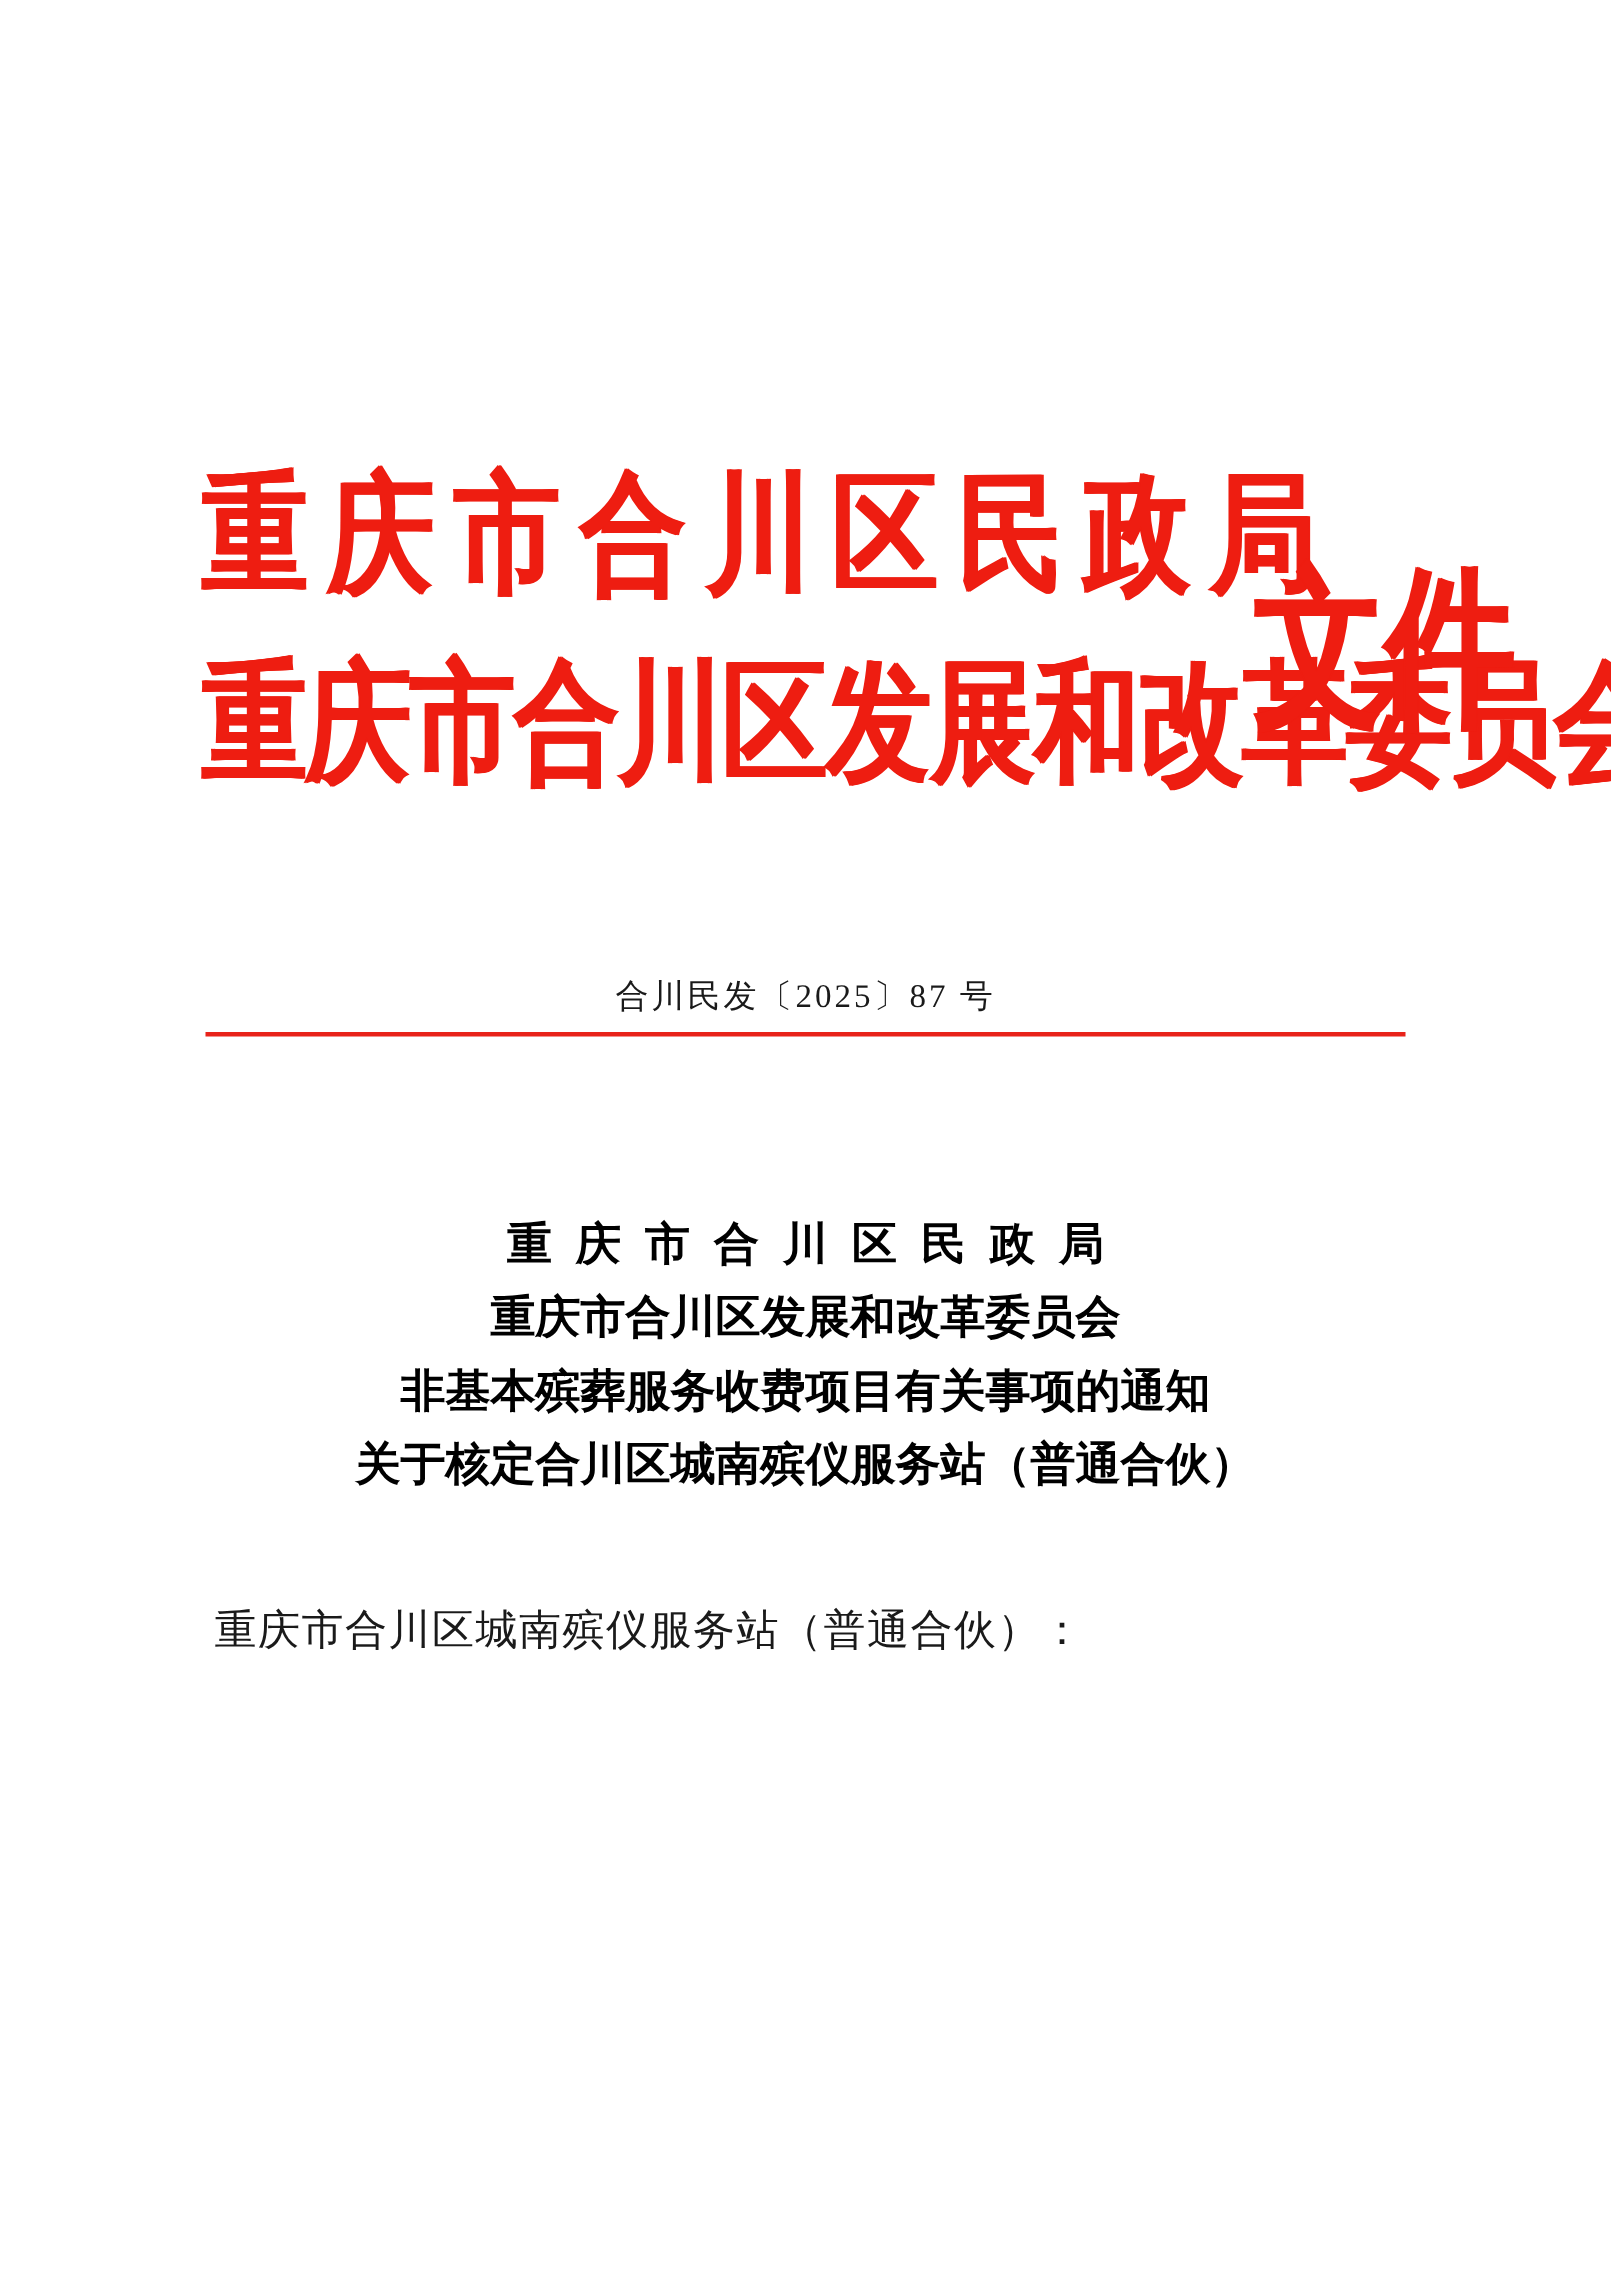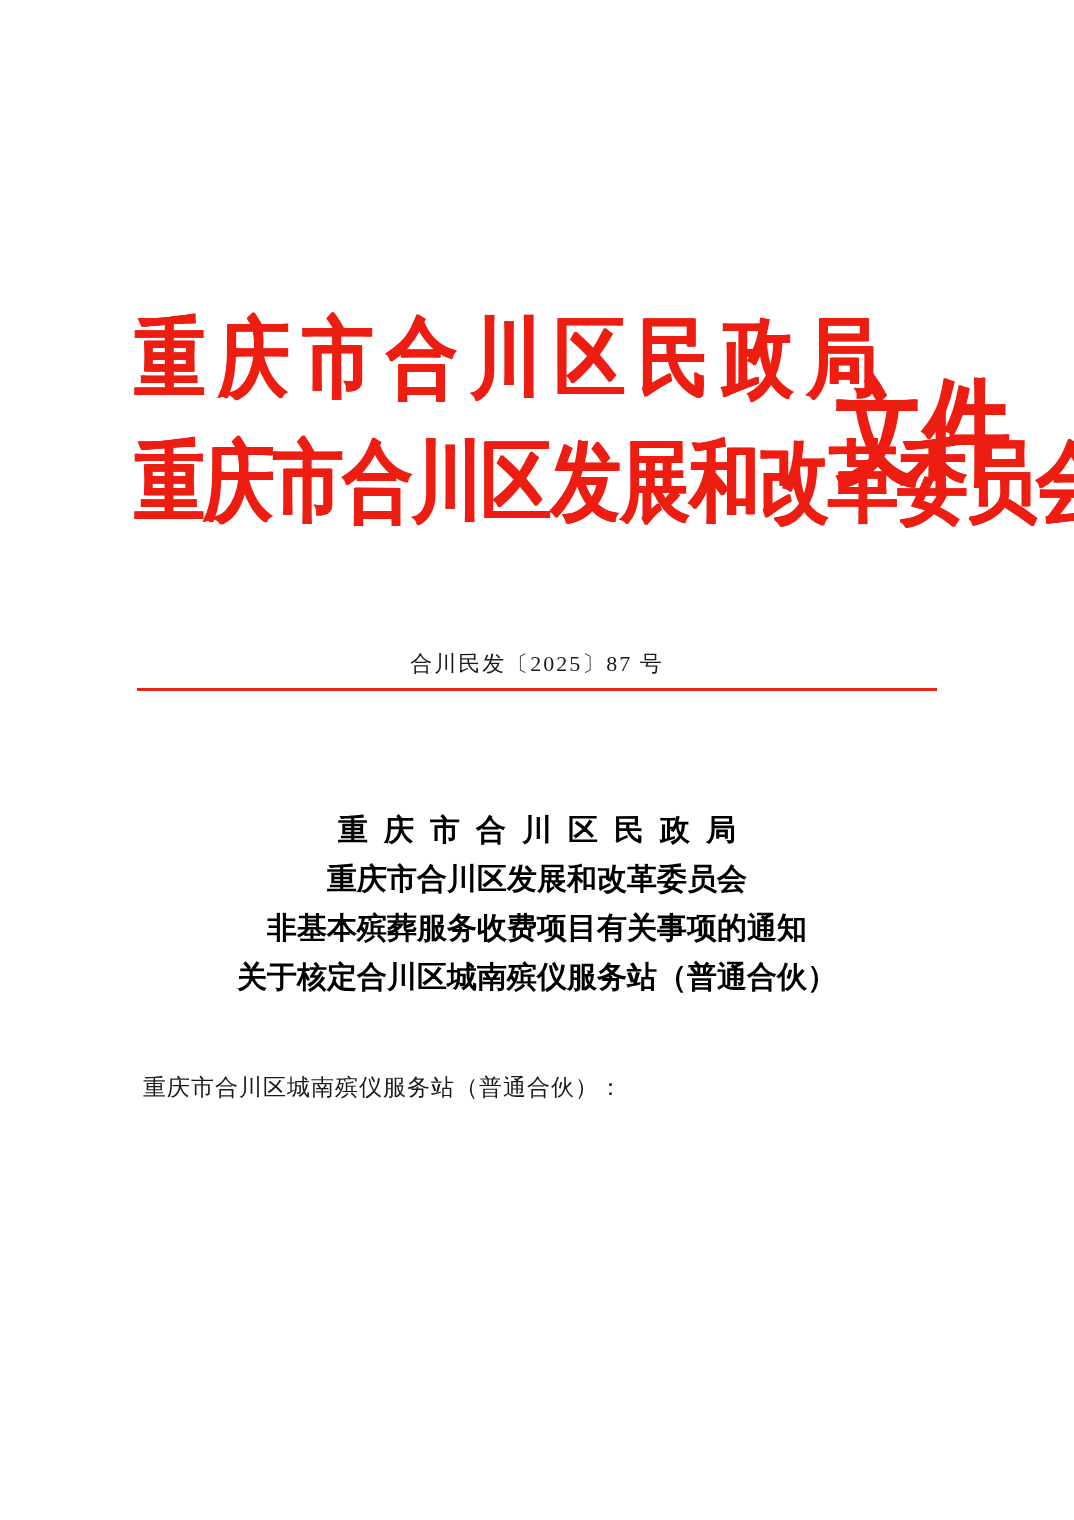--- a/index.html
+++ b/index.html
@@ -103,21 +103,21 @@
     text-indent: 16px;
   }
 
   
   .body-text {
     position: absolute;
     left: 143px;
     top: 1063px;
     width: 800px;
     font-family: "Liberation Sans", sans-serif;
-    font-size: 23px;
+    font-size: 28px;
     color: #1a1a1a;
     line-height: 48px;
   }
   .salutation {
     letter-spacing: 1px;
     margin-bottom: 3px;
   }
   .para {
     text-align: justify;
     text-justify: inter-ideograph;

